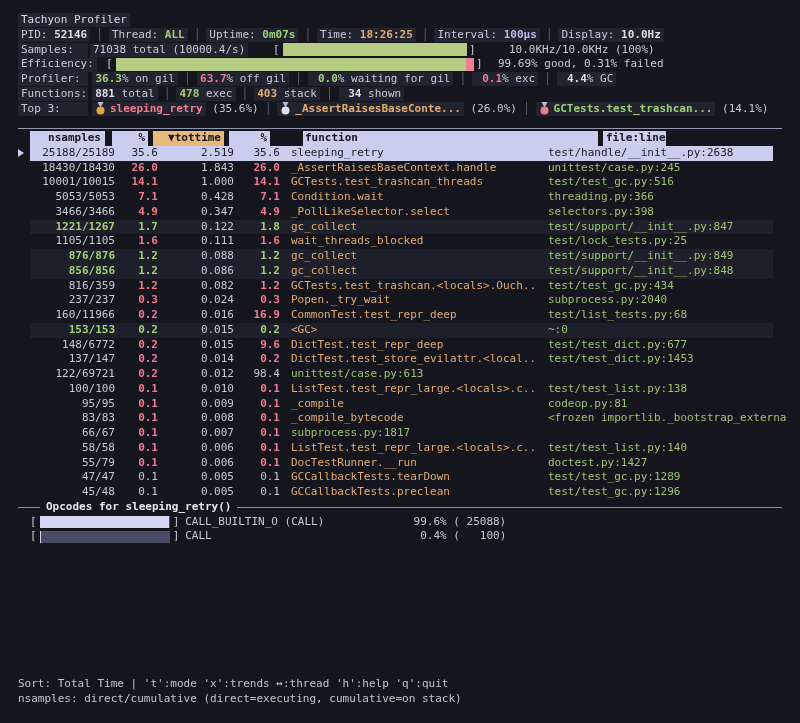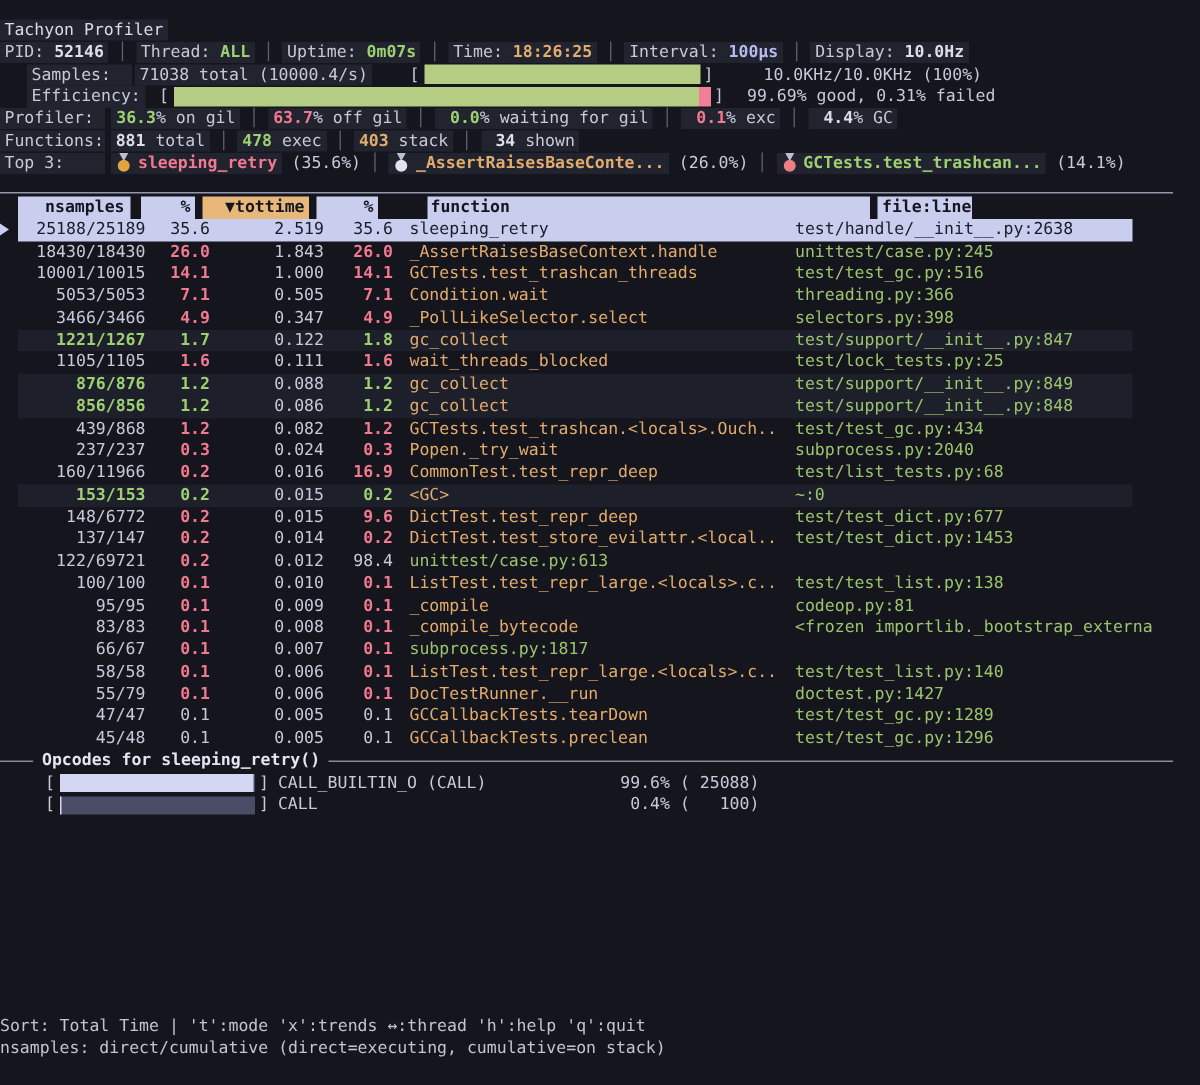--- a/index.html
+++ b/index.html
@@ -7,21 +7,21 @@
   .screen {
     position: relative; width: 800px; height: 723px;
     background:#14151d; overflow: hidden;
     font-family: "DejaVu Sans Mono", "Liberation Mono", monospace;
     font-size: 11px; color:#c7c9d8;
   }
   .pad-top { height: 13px; }
   .line {
     height: 14.75px; line-height: 14.75px;
     display: flex; align-items: center;
-    padding-right: 18px;
+    padding-left: 18px; padding-right: 18px;
     white-space: pre; position: relative;
   }
   .chip { background:#21232f; padding:0 3px; display:inline-flex; align-items:center; height:14px; white-space:pre; }
   .lblchip { width:70px; }
   .sep { color:#5c6075; margin:0 6px; }
   .num3 { display:inline-block; width:20px; text-align:right; }
   .num4 { display:inline-block; width:27px; text-align:right; }
   .v-g { color:#9ed072; font-weight:bold; }
   .v-r { color:#f2798f; font-weight:bold; }
   .v-o { color:#e3ac6d; font-weight:bold; }
@@ -142,27 +142,27 @@
       <span class="hc hc4">%</span>
       <span class="hc hc5">function</span>
       <span class="hc hc6">file:line</span>
     </div>
   </div>
 
   <div id="table-rows">
       <div class="line trow"><span class="marker"><span class="tri"></span></span><div class="body sel-bg"><span class="c1 t-w">25188/25189</span><span class="c2 t-w">35.6</span><span class="c3">2.519</span><span class="c4 t-w">35.6</span><span class="c5 fn">sleeping_retry</span><span class="c6 fl">test/handle/__init__.py:2638</span></div></div>
       <div class="line trow"><span class="marker"></span><div class="body"><span class="c1 t-w">18430/18430</span><span class="c2 t-r">26.0</span><span class="c3">1.843</span><span class="c4 t-r">26.0</span><span class="c5 fn">_AssertRaisesBaseContext.handle</span><span class="c6 fl">unittest/case.py:245</span></div></div>
       <div class="line trow"><span class="marker"></span><div class="body"><span class="c1 t-w">10001/10015</span><span class="c2 t-r">14.1</span><span class="c3">1.000</span><span class="c4 t-r">14.1</span><span class="c5 fn">GCTests.test_trashcan_threads</span><span class="c6 fl">test/test_gc.py:516</span></div></div>
-      <div class="line trow"><span class="marker"></span><div class="body"><span class="c1 t-w">5053/5053</span><span class="c2 t-r">7.1</span><span class="c3">0.505</span><span class="c4 t-r">7.1</span><span class="c5 fn">Condition.wait</span><span class="c6 fl">threading.py:366</span></div></div>
+      <div class="line trow"><span class="marker"></span><div class="body"><span class="c1 t-w">5053/5053</span><span class="c2 t-r">7.1</span><span class="c3">0.428</span><span class="c4 t-r">7.1</span><span class="c5 fn">Condition.wait</span><span class="c6 fl">threading.py:366</span></div></div>
       <div class="line trow"><span class="marker"></span><div class="body"><span class="c1 t-w">3466/3466</span><span class="c2 t-r">4.9</span><span class="c3">0.347</span><span class="c4 t-r">4.9</span><span class="c5 fn">_PollLikeSelector.select</span><span class="c6 fl">selectors.py:398</span></div></div>
       <div class="line trow"><span class="marker"></span><div class="body gc-bg"><span class="c1 t-g">1221/1267</span><span class="c2 t-g">1.7</span><span class="c3">0.122</span><span class="c4 t-g">1.8</span><span class="c5 fn">gc_collect</span><span class="c6 fl">test/support/__init__.py:847</span></div></div>
       <div class="line trow"><span class="marker"></span><div class="body"><span class="c1 t-w">1105/1105</span><span class="c2 t-r">1.6</span><span class="c3">0.111</span><span class="c4 t-r">1.6</span><span class="c5 fn">wait_threads_blocked</span><span class="c6 fl">test/lock_tests.py:25</span></div></div>
       <div class="line trow"><span class="marker"></span><div class="body gc-bg"><span class="c1 t-g">876/876</span><span class="c2 t-g">1.2</span><span class="c3">0.088</span><span class="c4 t-g">1.2</span><span class="c5 fn">gc_collect</span><span class="c6 fl">test/support/__init__.py:849</span></div></div>
       <div class="line trow"><span class="marker"></span><div class="body gc-bg"><span class="c1 t-g">856/856</span><span class="c2 t-g">1.2</span><span class="c3">0.086</span><span class="c4 t-g">1.2</span><span class="c5 fn">gc_collect</span><span class="c6 fl">test/support/__init__.py:848</span></div></div>
-      <div class="line trow"><span class="marker"></span><div class="body"><span class="c1 t-w">439/868</span><span class="c2 t-r">1.2</span><span class="c3">0.082</span><span class="c4 t-r">1.2</span><span class="c5 fn">GCTests.test_trashcan.&lt;locals&gt;.Ouch...</span><span class="c6 fl">test/test_gc.py:434</span></div></div>
+      <div class="line trow"><span class="marker"></span><div class="body"><span class="c1 t-w">816/359</span><span class="c2 t-r">1.2</span><span class="c3">0.082</span><span class="c4 t-r">1.2</span><span class="c5 fn">GCTests.test_trashcan.&lt;locals&gt;.Ouch...</span><span class="c6 fl">test/test_gc.py:434</span></div></div>
       <div class="line trow"><span class="marker"></span><div class="body"><span class="c1 t-w">237/237</span><span class="c2 t-r">0.3</span><span class="c3">0.024</span><span class="c4 t-r">0.3</span><span class="c5 fn">Popen._try_wait</span><span class="c6 fl">subprocess.py:2040</span></div></div>
       <div class="line trow"><span class="marker"></span><div class="body"><span class="c1 t-w">160/11966</span><span class="c2 t-r">0.2</span><span class="c3">0.016</span><span class="c4 t-r">16.9</span><span class="c5 fn">CommonTest.test_repr_deep</span><span class="c6 fl">test/list_tests.py:68</span></div></div>
       <div class="line trow"><span class="marker"></span><div class="body gc-bg"><span class="c1 t-g">153/153</span><span class="c2 t-g">0.2</span><span class="c3">0.015</span><span class="c4 t-g">0.2</span><span class="c5 fn">&lt;GC&gt;</span><span class="c6 fl">~:0</span></div></div>
       <div class="line trow"><span class="marker"></span><div class="body"><span class="c1 t-w">148/6772</span><span class="c2 t-r">0.2</span><span class="c3">0.015</span><span class="c4 t-r">9.6</span><span class="c5 fn">DictTest.test_repr_deep</span><span class="c6 fl">test/test_dict.py:677</span></div></div>
       <div class="line trow"><span class="marker"></span><div class="body"><span class="c1 t-w">137/147</span><span class="c2 t-r">0.2</span><span class="c3">0.014</span><span class="c4 t-r">0.2</span><span class="c5 fn">DictTest.test_store_evilattr.&lt;local...</span><span class="c6 fl">test/test_dict.py:1453</span></div></div>
       <div class="line trow"><span class="marker"></span><div class="body"><span class="c1 t-w">122/69721</span><span class="c2 t-r">0.2</span><span class="c3">0.012</span><span class="c4 t-w">98.4</span><span class="c6 fl">unittest/case.py:613</span></div></div>
       <div class="line trow"><span class="marker"></span><div class="body"><span class="c1 t-w">100/100</span><span class="c2 t-r">0.1</span><span class="c3">0.010</span><span class="c4 t-r">0.1</span><span class="c5 fn">ListTest.test_repr_large.&lt;locals&gt;.c...</span><span class="c6 fl">test/test_list.py:138</span></div></div>
       <div class="line trow"><span class="marker"></span><div class="body"><span class="c1 t-w">95/95</span><span class="c2 t-r">0.1</span><span class="c3">0.009</span><span class="c4 t-r">0.1</span><span class="c5 fn">_compile</span><span class="c6 fl">codeop.py:81</span></div></div>
       <div class="line trow"><span class="marker"></span><div class="body"><span class="c1 t-w">83/83</span><span class="c2 t-r">0.1</span><span class="c3">0.008</span><span class="c4 t-r">0.1</span><span class="c5 fn">_compile_bytecode</span><span class="c6 fl">&lt;frozen importlib._bootstrap_externa</span></div></div>
       <div class="line trow"><span class="marker"></span><div class="body"><span class="c1 t-w">66/67</span><span class="c2 t-r">0.1</span><span class="c3">0.007</span><span class="c4 t-r">0.1</span><span class="c6 fl">subprocess.py:1817</span></div></div>

